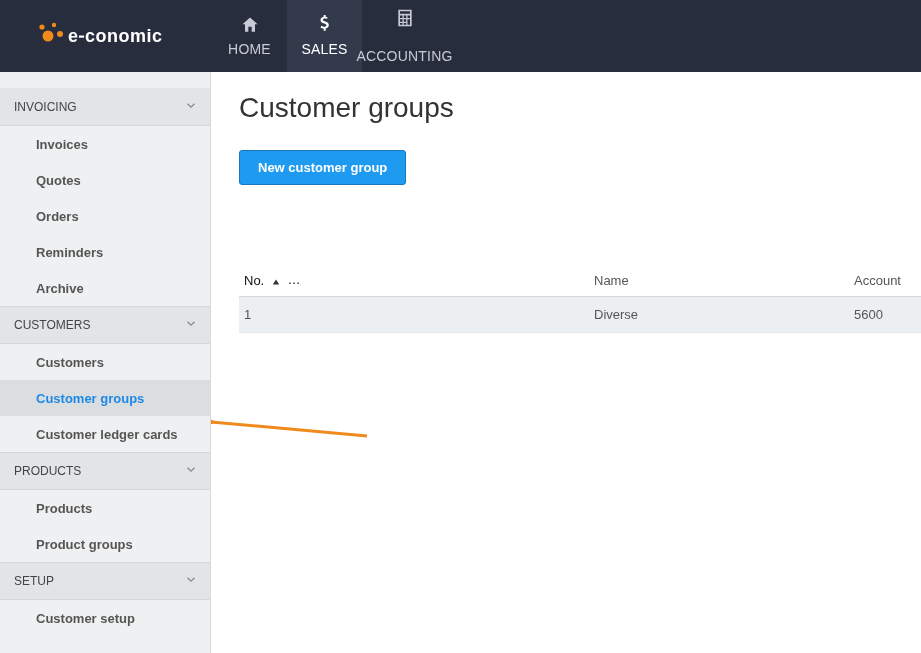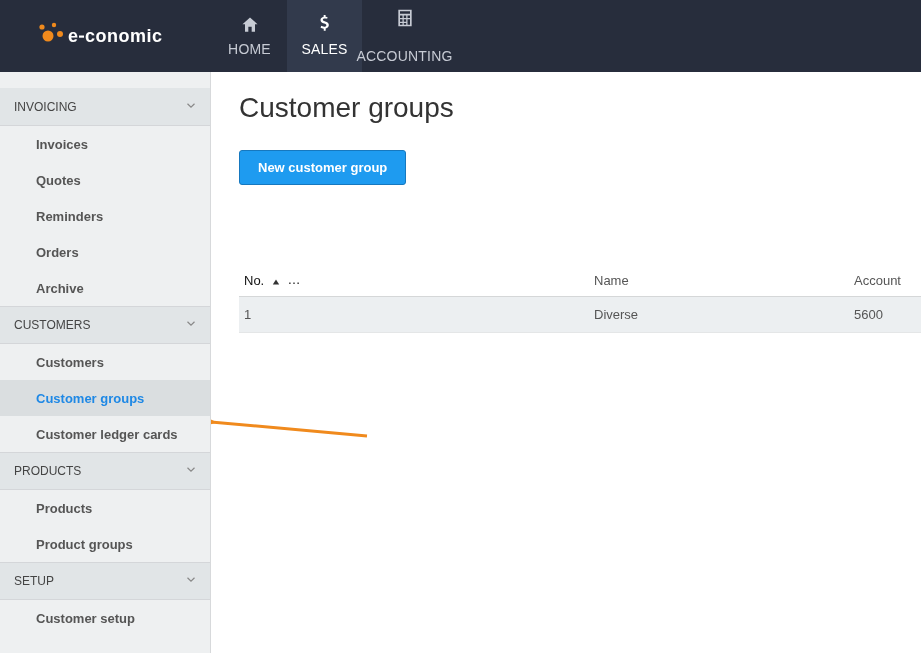--- a/index.html
+++ b/index.html
@@ -98,24 +98,24 @@
       </span>
     </div>
     <div class="subitems">
       <div class="subitem">
           <span>Invoices</span>
         </div>
       <div class="subitem">
           <span>Quotes</span>
         </div>
       <div class="subitem">
+          <span>Orders</span>
+        </div>
+      <div class="subitem">
           <span>Reminders</span>
-        </div>
-      <div class="subitem">
-          <span>Orders</span>
         </div>
       <div class="subitem">
           <span>Archive</span>
         </div>
     </div>
 
     <div class="sidehead">
       <span>CUSTOMERS</span>
       <span class="chev">
         <svg width="14" height="14" viewBox="0 0 24 24" fill="none" stroke="#888" stroke-width="2">

